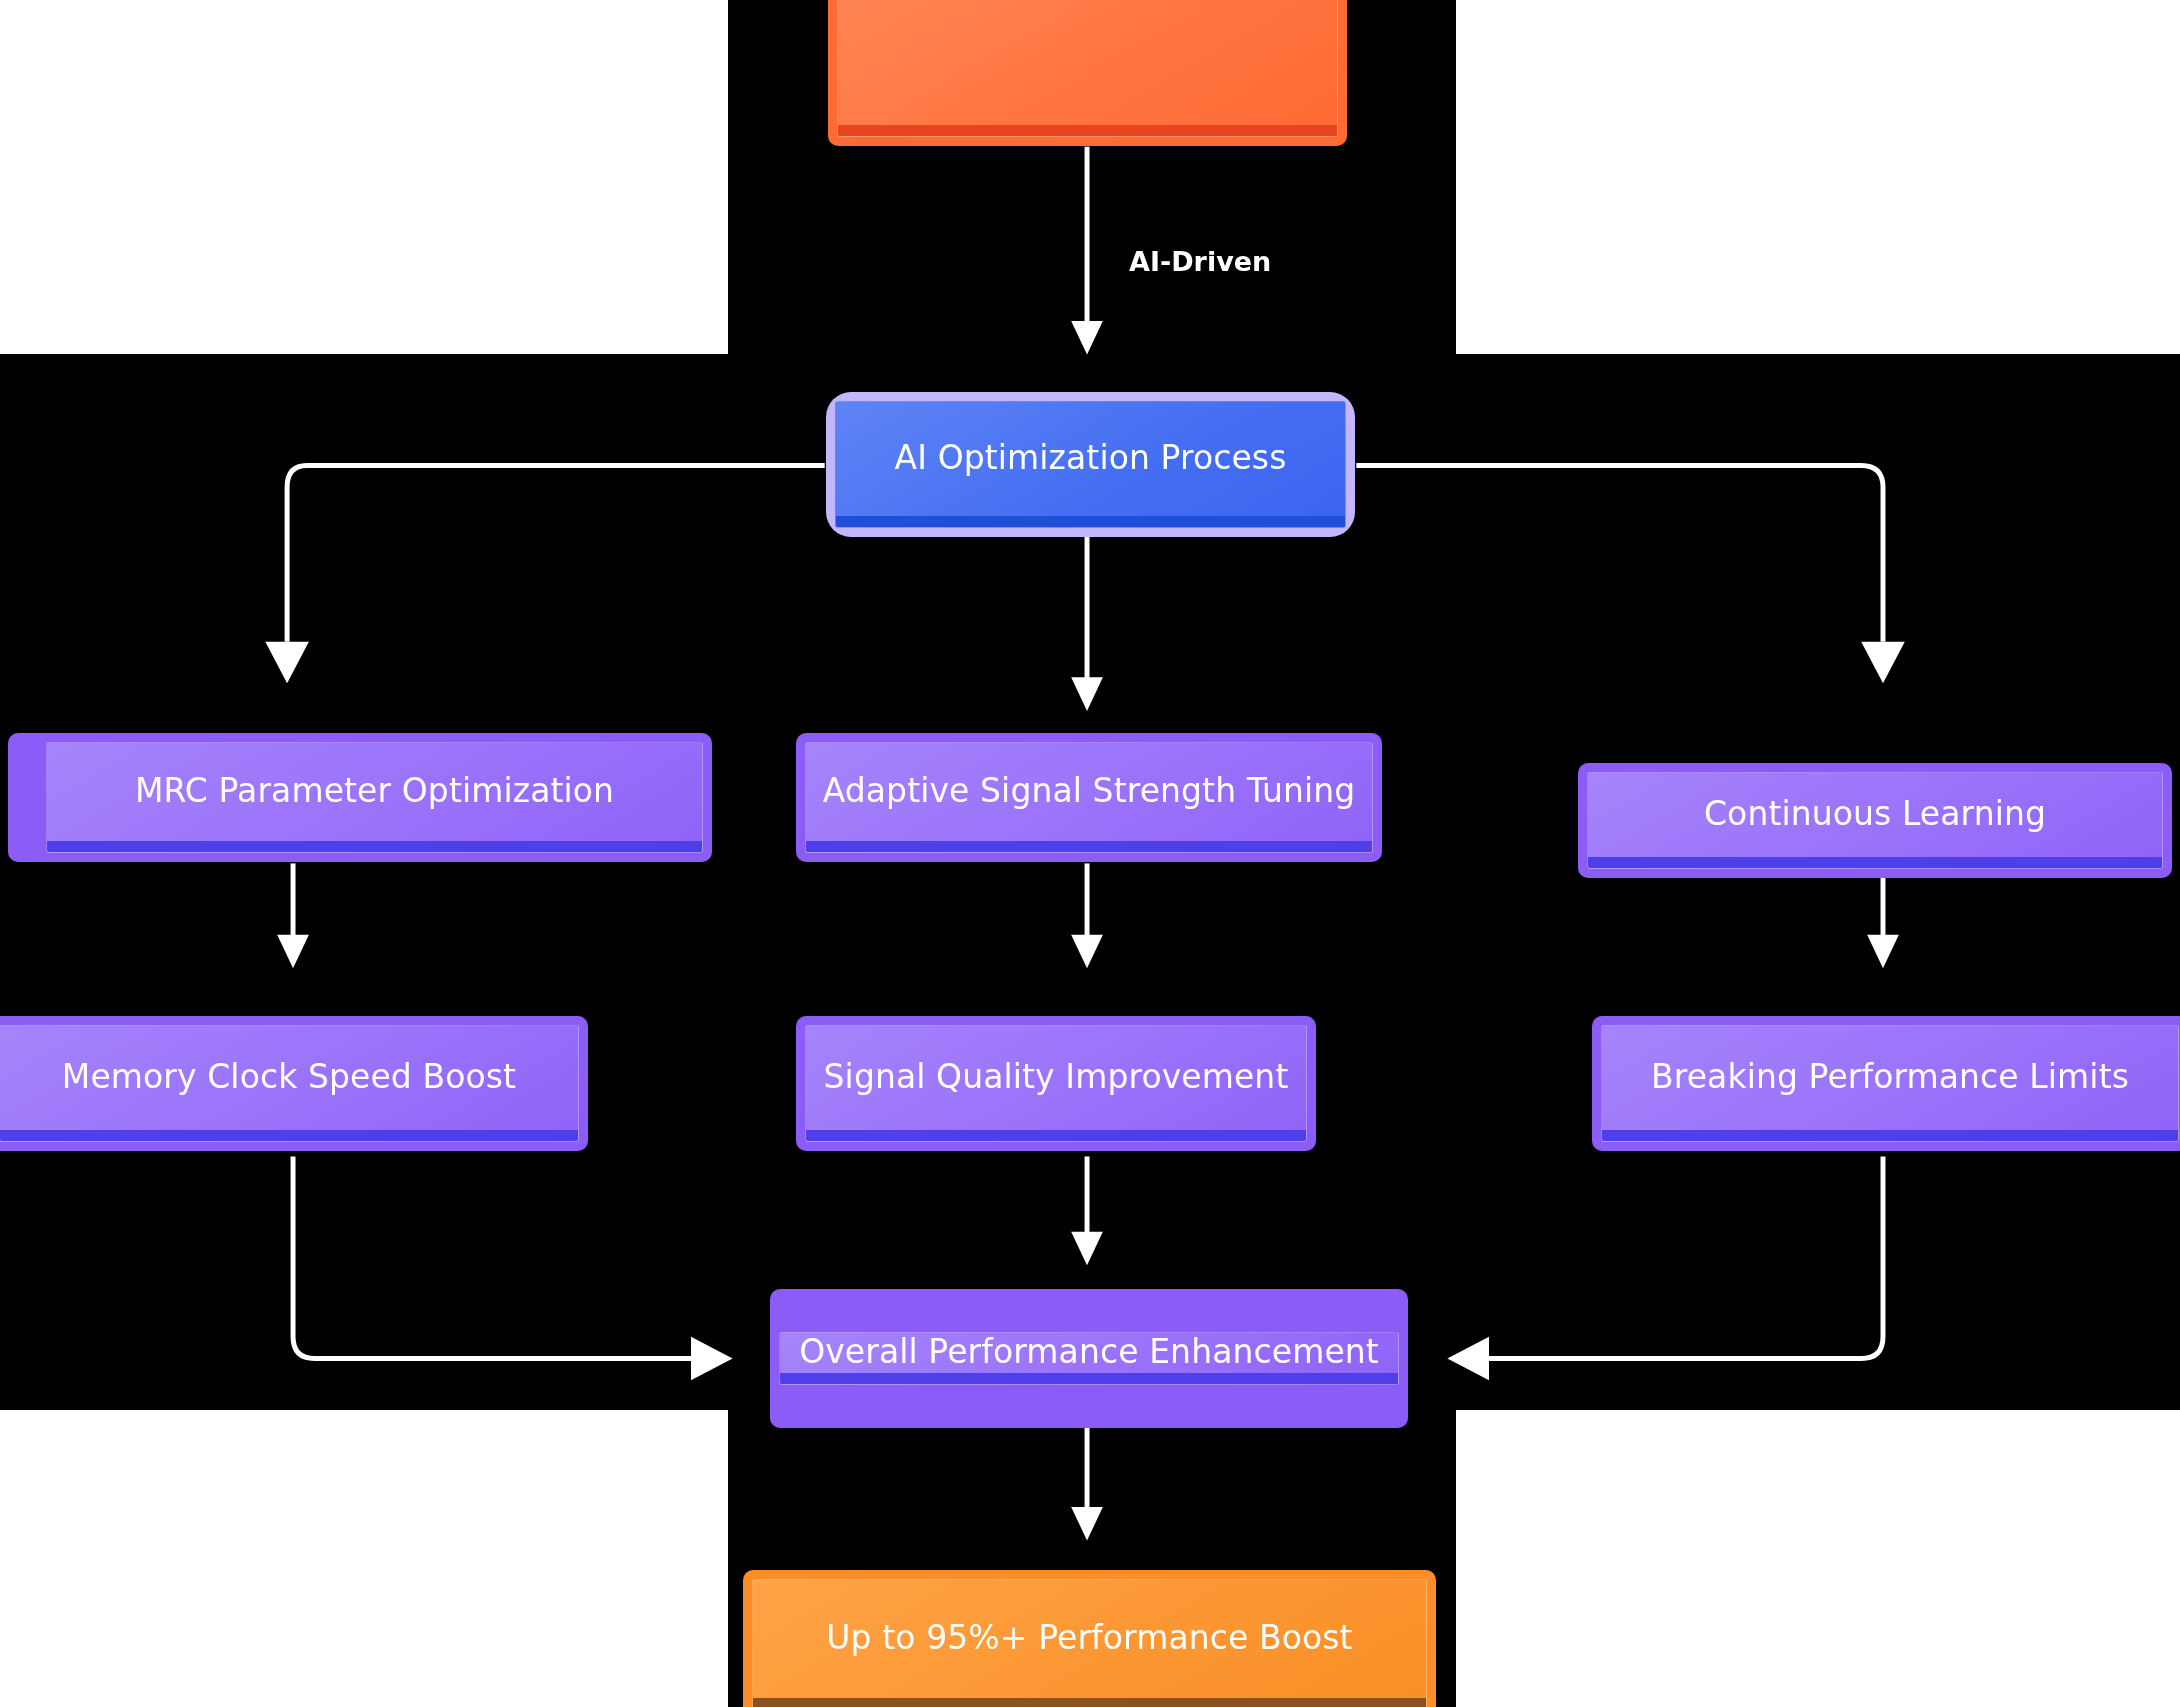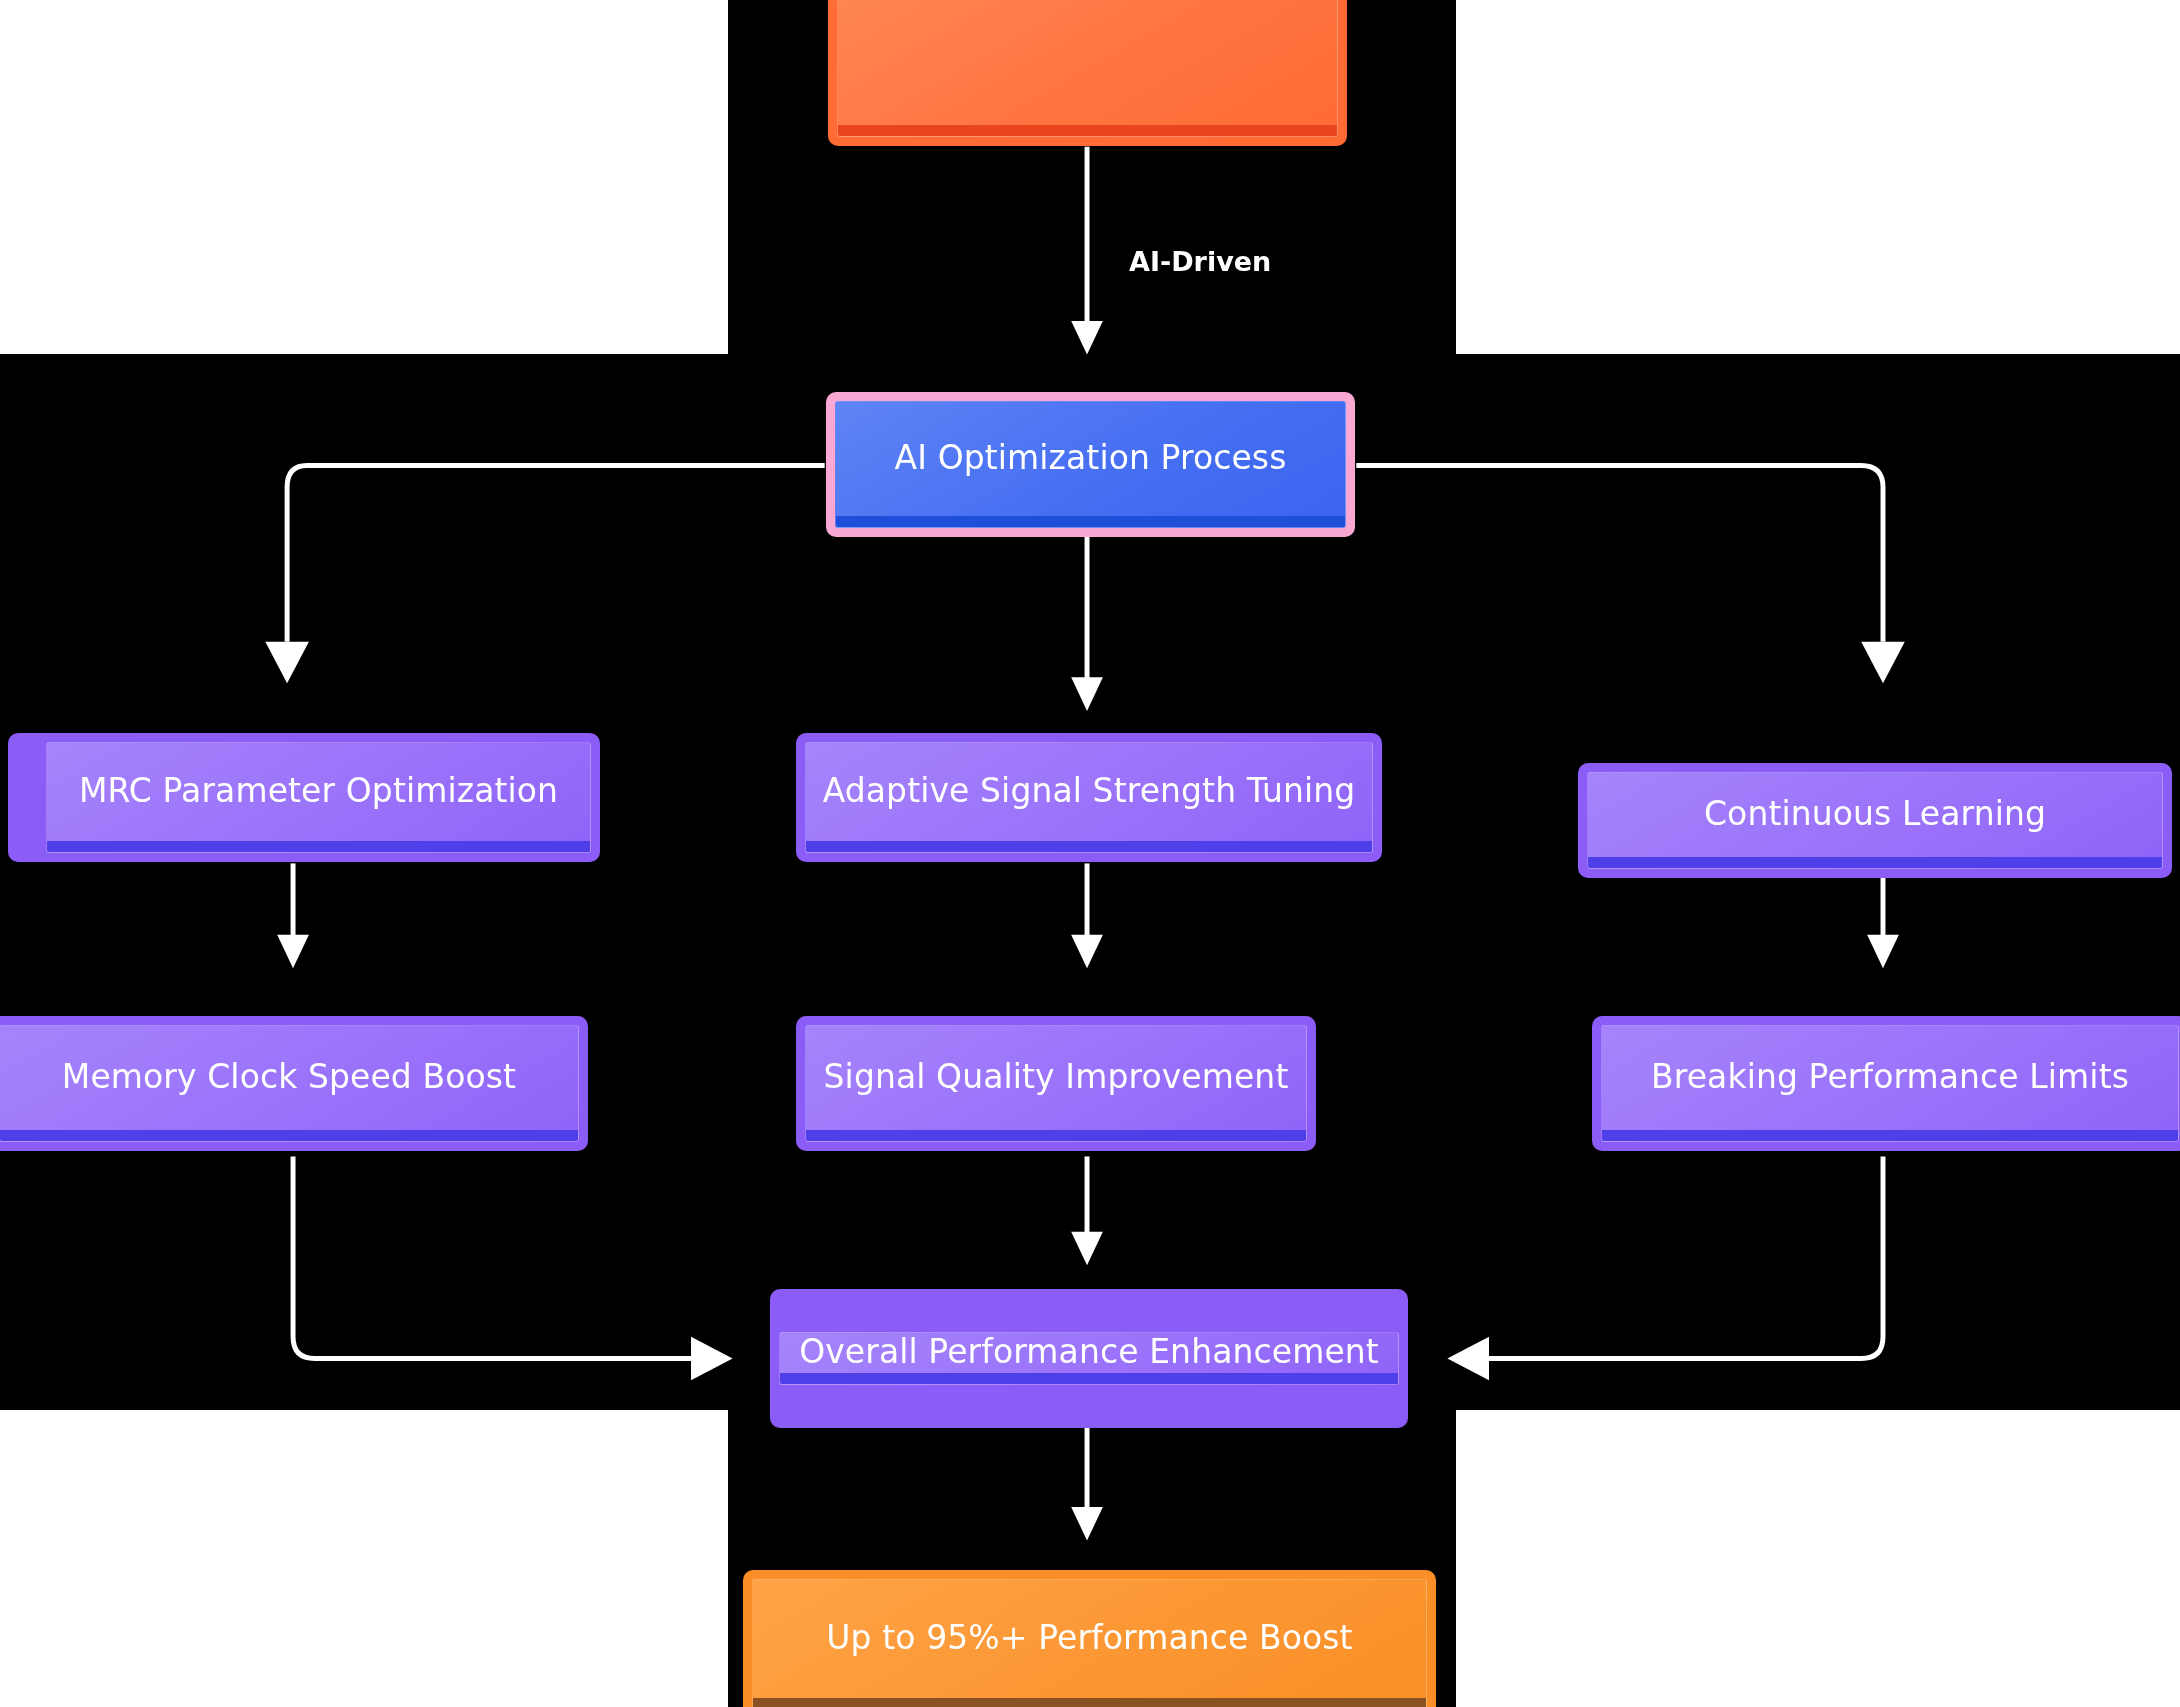--- a/index.html
+++ b/index.html
@@ -63,21 +63,21 @@
     height: 11px;
   }
 
   
   .n-orange            { background: #ff6b35; }
   .n-orange .inner     { background: linear-gradient(150deg,#ff8552 0%, #ff7440 55%, #ff6b35 100%);
                          border: 1px solid rgba(255,255,255,.18); }
   .n-orange .accent    { background: #e8441d; }
 
   
-  .n-blue              { background: #f9a8d4; }
+  .n-blue              { background: #c4b5fd; border-radius: 25px; }
   .n-blue .inner       { background: linear-gradient(150deg,#5f84f5 0%, #466ff2 55%, #3a64f1 100%);
                          border: 1px solid rgba(255,255,255,.18); }
   .n-blue .accent      { background: #1f4fd8; }
 
   
   .n-purple            { background: #8b5cf6; }
   .n-purple .inner     { background: linear-gradient(150deg,#a584fb 0%, #9a72fa 55%, #8f63f8 100%);
                          border: 1px solid rgba(255,255,255,.16); }
   .n-purple .accent    { background: #4f3fe8; }
 
@@ -181,21 +181,21 @@
     </div>
   </div>
 
   <div class="node n-blue" style="left:826px; top:392px; width:529px; height:145px;">
     <div class="inner">
       <span class="label">AI Optimization Process</span>
       <div class="accent"></div>
     </div>
   </div>
 
-  <div class="node n-purple" style="left:8px; top:733px; width:592px; height:129px;padding-left:38px;">
+  <div class="node n-purple" style="left:8px; top:733px; width:704px; height:129px;padding-left:38px;">
     <div class="inner">
       <span class="label">MRC Parameter Optimization</span>
       <div class="accent"></div>
     </div>
   </div>
 
   <div class="node n-purple" style="left:796px; top:733px; width:586px; height:129px;">
     <div class="inner">
       <span class="label">Adaptive Signal Strength Tuning</span>
       <div class="accent"></div>

